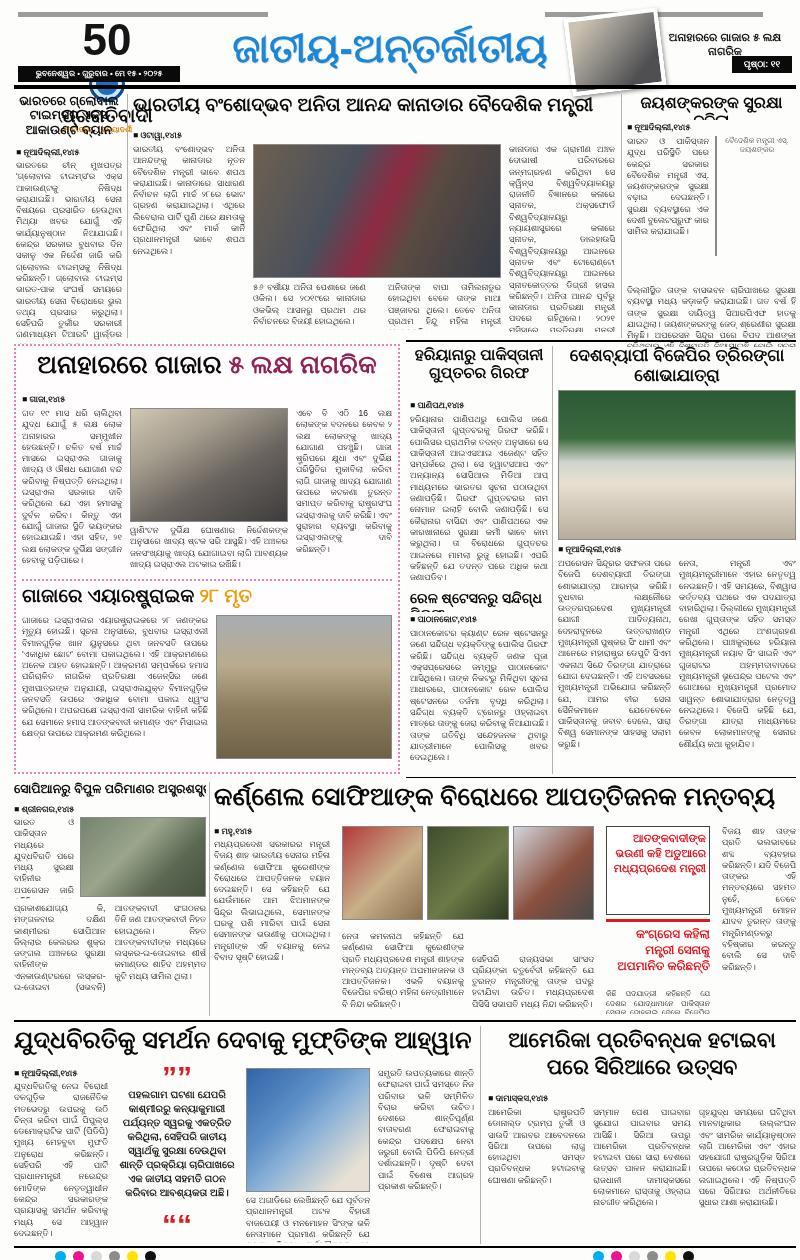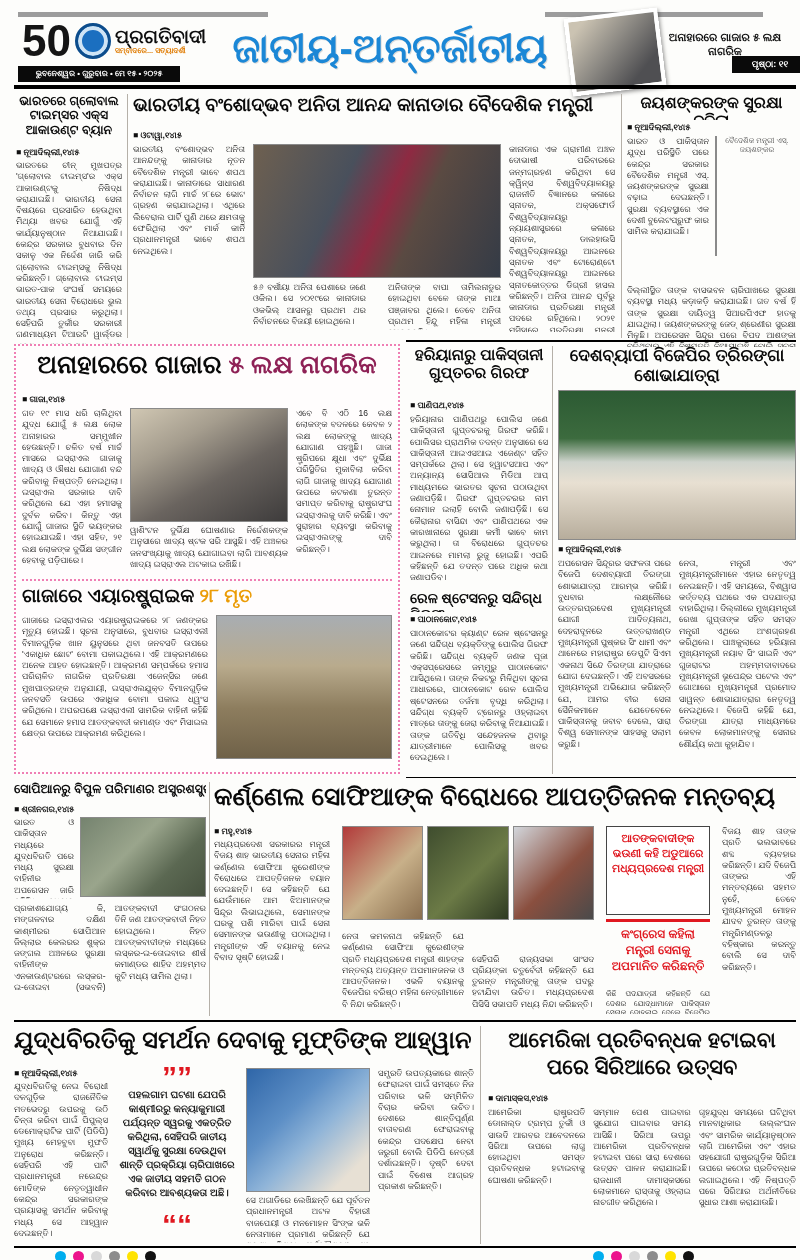--- a/index.html
+++ b/index.html
@@ -11,54 +11,54 @@
   .vr{width:1px;background:#b5b0a8;}
   .headline{font-weight:bold;color:#090909;line-height:1.15;overflow:hidden;}
   .byline{font-weight:bold;font-size:8.5px;color:#101010;overflow:hidden;white-space:nowrap;}
   .bodytxt{font-size:8.5px;line-height:1.33;text-align:justify;color:#262626;overflow:hidden;word-break:break-word;}
   .cols2{column-count:2;column-gap:9px;}
   .photo{overflow:hidden;border:1px solid #8a8a8a;}
   .caption{font-size:7.5px;color:#555;text-align:center;overflow:hidden;line-height:1.2;}
   .center{text-align:center;}
   .accent-maroon{color:#8e2156;}
   .accent-orange{color:#eb9c06;}
-  .red{color:#e01820;}
+  .red{color:#e01820;text-align:right;}
   .dottedbox{border:2px dotted #ef7fb4;background:#fffdfd;}
   .dotline{border-top:2px dotted #ef7fb4;}
   .blackbar{background:#0a0a0a;color:#fff;display:flex;align-items:center;justify-content:center;}
   .regrow{display:flex;gap:7px;}
   .reg{width:11px;height:11px;border-radius:50%;}
   .quotemark{font-size:30px;font-weight:bold;color:#e01820;line-height:0.6;}
   .boxed{border:1px solid #444;background:#fff;}
 </style>
 </head>
 <body>
 
 <div class="page">
 
   <div class="abs grayrule" style="left:18px;top:12px;width:250px;height:5px;"></div>
   <div class="abs grayrule" style="left:545px;top:12px;width:218px;height:5px;"></div>
 
-  <div class="abs" style="left:22px;top:18px;width:170px;height:46px;display:flex;align-items:center;gap:4px;">
+  <div class="abs" style="left:22px;top:18px;width:170px;height:46px;display:flex;align-items:center;gap:4px;flex-direction:column;">
     <span style="font-size:44px;font-weight:bold;color:#151515;line-height:1;">50</span>
     <span style="width:30px;height:30px;border-radius:50%;background:#1b6fc0;border:3px solid #0d4d8c;box-shadow:inset 0 0 0 4px #cfe4f5;flex:0 0 auto;"></span>
     <span style="display:flex;flex-direction:column;line-height:1.05;">
       <span style="font-size:19px;font-weight:bold;color:#0d0d0d;">ପ୍ରଗତିବାଦୀ</span>
       <span style="font-size:7.5px;color:#e07b00;font-weight:bold;">ସମ୍ବାଦରେ... ସତ୍ୟାଦର୍ଶୀ</span>
     </span>
   </div>
   <div class="abs blackbar" style="left:18px;top:66px;width:162px;height:16px;font-size:8px;font-weight:bold;">ଭୁବନେଶ୍ୱର • ଗୁରୁବାର • ମେ ୧୫ • ୨୦୨୫</div>
 
   <div class="abs" style="left:195px;top:20px;width:390px;height:58px;display:flex;align-items:center;justify-content:center;
        font-size:40px;font-weight:bold;color:#1b87d6;text-shadow:1px 1px 0 #0a0a0a22;overflow:hidden;">ଜାତୀୟ-ଅନ୍ତର୍ଜାତୀୟ</div>
 
   <div class="abs photo" style="left:568px;top:13px;width:86px;height:70px;transform:rotate(-7deg);border:4px solid #fff;
        box-shadow:1px 2px 4px rgba(0,0,0,.45);background:linear-gradient(135deg,#cbc3b2 10%,#8d8a84 45%,#4f4f52 80%);"></div>
   <div class="abs center" style="left:658px;top:30px;width:134px;font-size:11px;font-weight:bold;line-height:1.3;color:#0c0c0c;overflow:hidden;">ଅନାହାରରେ ଗାଜାର ୫ ଲକ୍ଷ ନାଗରିକ</div>
-  <div class="abs blackbar" style="left:732px;top:56px;width:60px;height:17px;font-size:9px;font-weight:bold;padding-left:8px;">ପୃଷ୍ଠା: ୧୧</div>
+  <div class="abs blackbar" style="left:732px;top:56px;width:60px;height:17px;font-size:9px;font-weight:bold;">ପୃଷ୍ଠା: ୧୧</div>
 
   <div class="abs hrule" style="left:14px;top:85px;width:782px;height:4px;"></div>
 
   <div class="abs" style="left:16px;top:94px;width:106px;height:244px;">
     <div class="headline center" style="font-size:12.5px;height:50px;">ଭାରତରେ ଗ୍ଲୋବାଲ ଟାଇମ୍ସର ଏକ୍ସ ଆକାଉଣ୍ଟ ବ୍ୟାନ</div>
     <div class="byline" style="margin:3px 0 2px;">■ ନୂଆଦିଲ୍ଲୀ,୧୪ା୫</div>
     <div class="bodytxt" style="height:184px;">ଭାରତରେ ଚୀନ୍ ମୁଖପତ୍ର 'ଗ୍ଲୋବାଲ ଟାଇମ୍ସ'ର ଏକ୍ସ ଆକାଉଣ୍ଟକୁ ନିଷିଦ୍ଧ କରାଯାଇଛି। ଭାରତୀୟ ସେନା ବିଷୟରେ ପ୍ରସାରିତ ହେଉଥିବା ମିଥ୍ୟା ଖବର ଯୋଗୁଁ ଏହି କାର୍ଯ୍ୟାନୁଷ୍ଠାନ ନିଆଯାଇଛି। କେନ୍ଦ୍ର ସରକାର ବୁଧବାର ଦିନ ସକାଳୁ ଏକ ନିର୍ଦ୍ଦେଶ ଜାରି କରି ଗ୍ଲୋବାଲ ଟାଇମ୍ସକୁ ନିଷିଦ୍ଧ କରିଛନ୍ତି। ଗ୍ଲୋବାଲ ଟାଇମ୍ସ ଭାରତ-ପାକ ସଂଘର୍ଷ ସମୟରେ ଭାରତୀୟ ସେନା ବିରୋଧରେ ଭୁଲ ତଥ୍ୟ ପ୍ରସାର କରୁଥିଲା। ସେହିପରି ତୁର୍କୀର ସରକାରୀ ଗଣମାଧ୍ୟମ ଟିଆରଟି ୱାର୍ଲ୍ଡର ଏକ୍ସ ଆକାଉଣ୍ଟ ମଧ୍ୟ ଭାରତରେ ନିଷିଦ୍ଧ କରାଯାଇଛି। ପାକିସ୍ତାନ ସପକ୍ଷରେ ମିଥ୍ୟା ପ୍ରଚାର କରୁଥିବା ଅଭିଯୋଗରେ ଏହି ପଦକ୍ଷେପ ନିଆଯାଇଛି ବୋଲି ସୂଚନା ମିଳିଛି।</div>
   </div>
   <div class="abs vr" style="left:127px;top:94px;height:244px;"></div>
 

